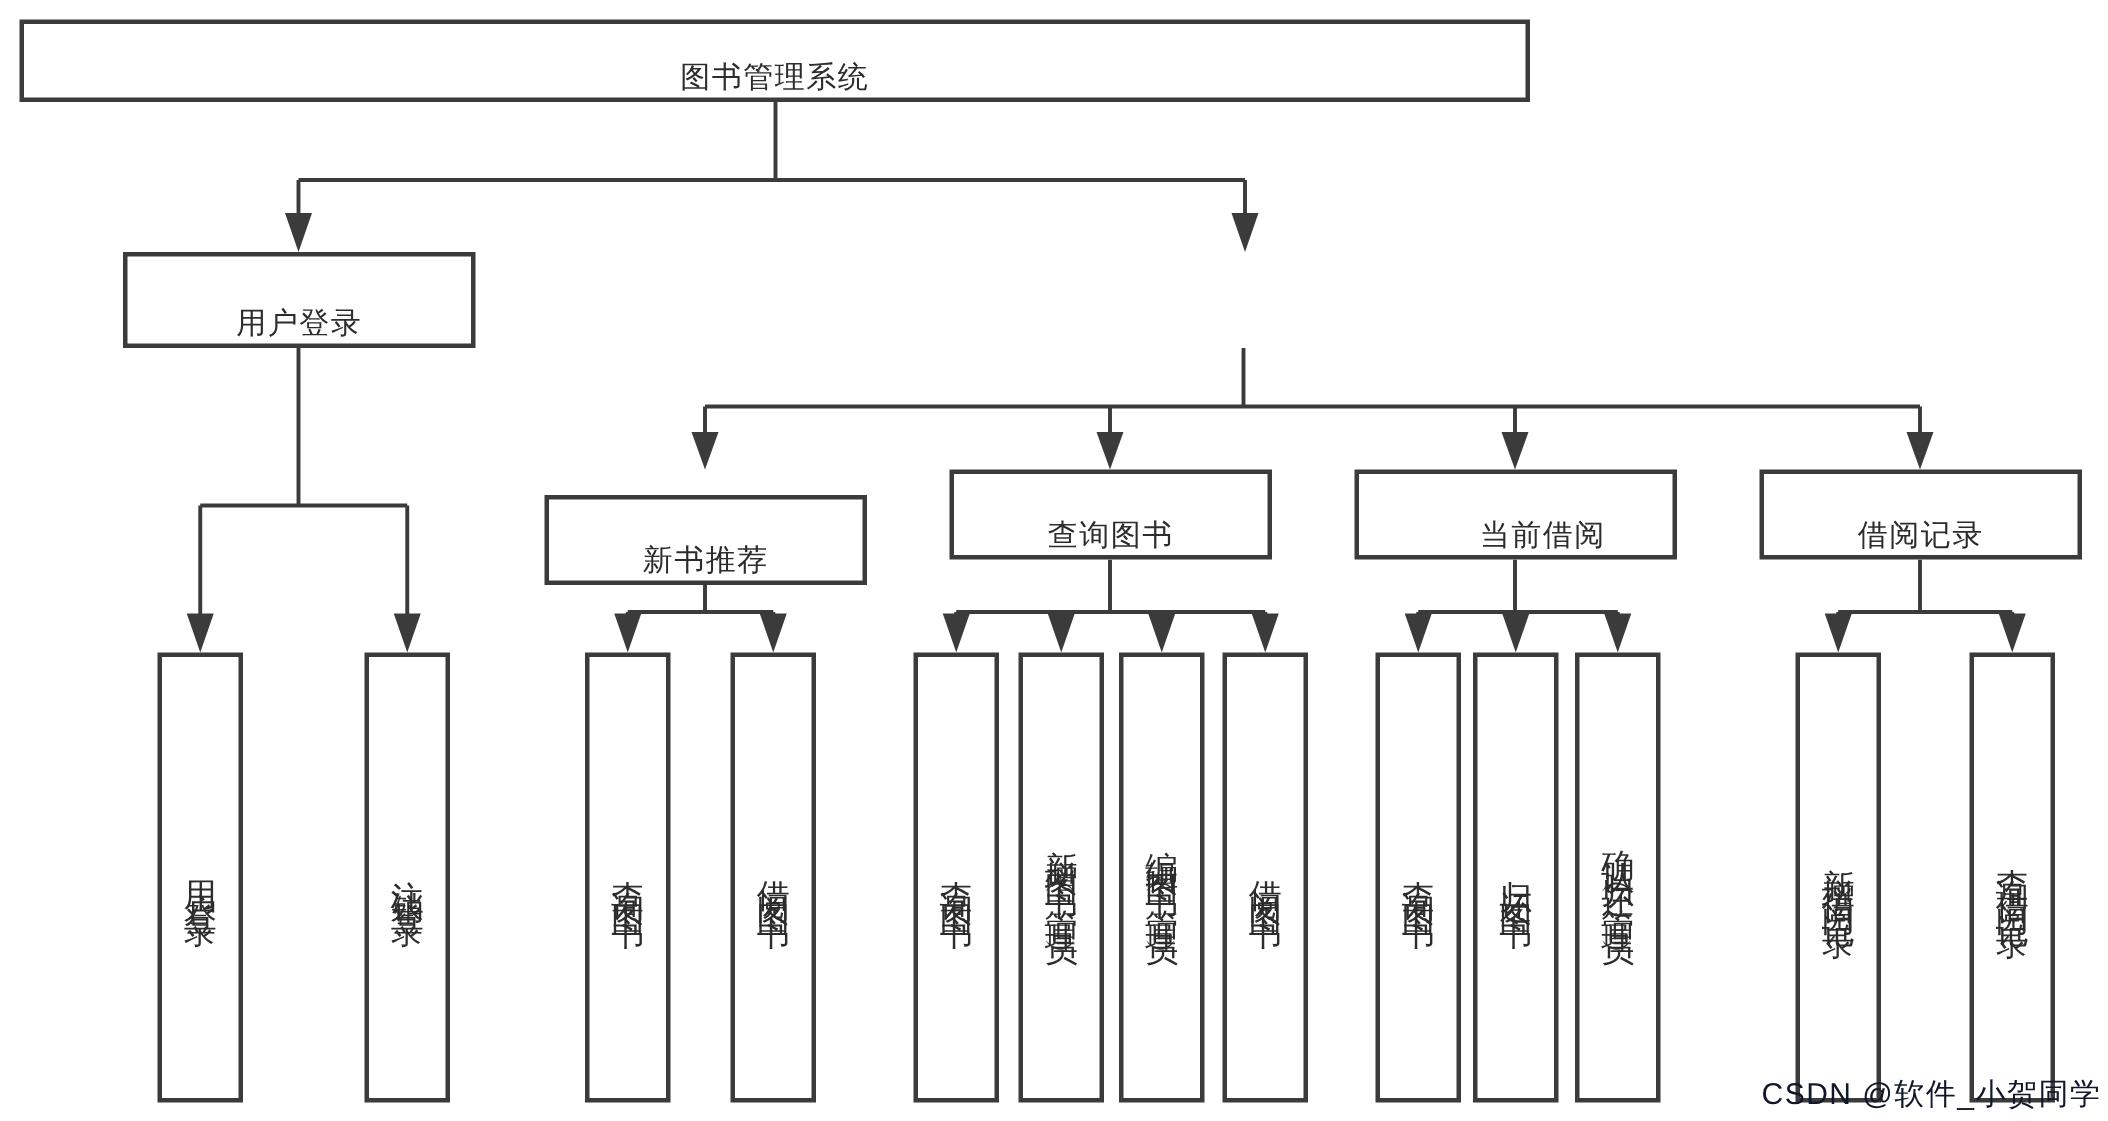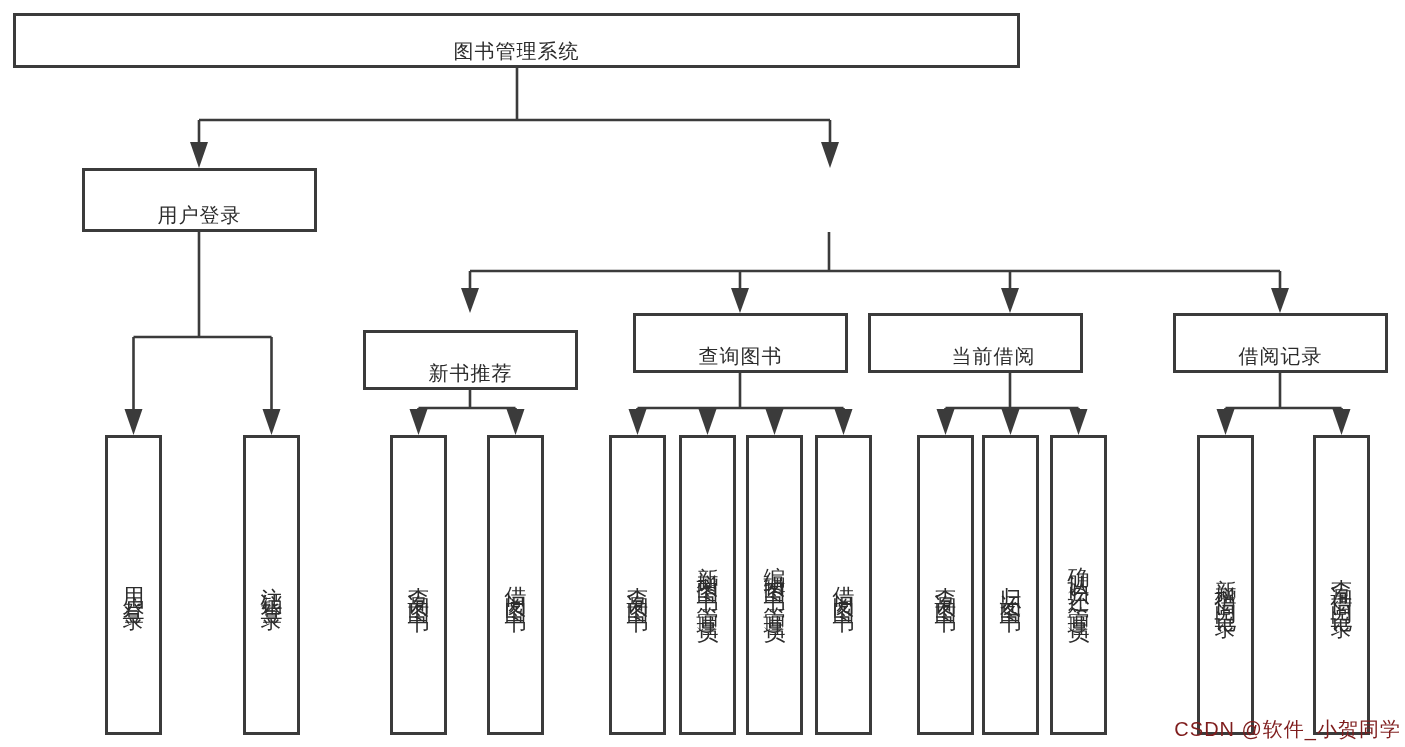--- a/index.html
+++ b/index.html
@@ -37,21 +37,21 @@
     writing-mode:vertical-rl;
     font-size:22px;color:#2c2c2c;
     letter-spacing:8px;
     line-height:1;
     white-space:nowrap;
   }
   .watermark{
     position:absolute;
     right:4px;bottom:4px;
     font-size:20px;
-    color:#7f1d1d;
+    color:#0f172a;
     letter-spacing:1px;
     pointer-events:none;
   }
 </style>
 </head>
 <body>
 
 <div class="canvas">
 
   <svg class="connectors" viewBox="0 0 1405 747" xmlns="http://www.w3.org/2000/svg">
@@ -97,21 +97,21 @@
   <div class="hbox lvl2" style="left:82px;">
     <span>用户登录</span>
   </div>
 
   <div class="hbox lvl3" style="left:363px;margin-top:17px;">
     <span>新书推荐</span>
   </div>
   <div class="hbox lvl3" style="left:633px;">
     <span>查询图书</span>
   </div>
-  <div class="hbox lvl3" style="left:868px;padding-left:36px;">
+  <div class="hbox lvl3" style="left:903px;padding-left:36px;">
     <span>当前借阅</span>
   </div>
   <div class="hbox lvl3" style="left:1173px;">
     <span>借阅记录</span>
   </div>
 
   <div class="vbox" style="left:105px;">
     <span class="vtext">用户登录</span>
   </div>
   <div class="vbox" style="left:243px;">

